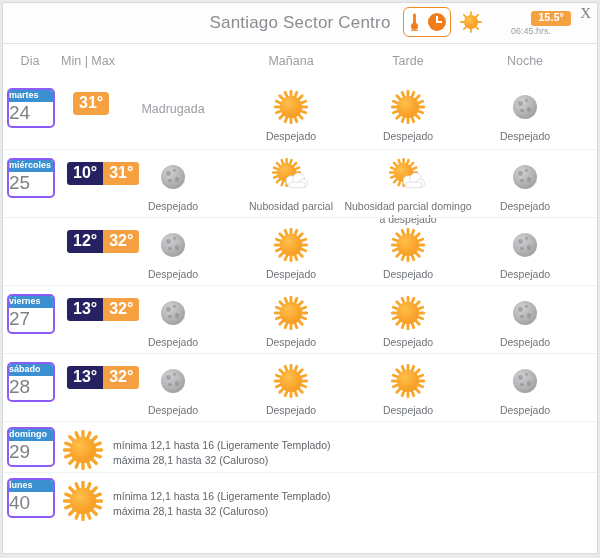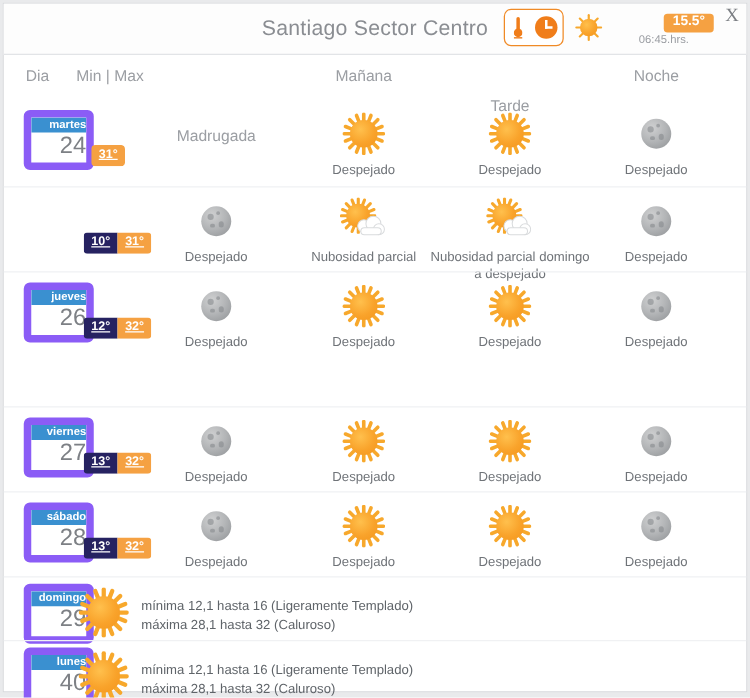--- a/index.html
+++ b/index.html
@@ -91,47 +91,46 @@
 
   
   .rows{position:relative;}
   .row{
     position:relative;
     border-top:1px solid #f0f1f3;
   }
   .row.first{border-top:none;}
 
   .daycell{
-    position:absolute;left:16px;top:8px;
+    position:absolute;left:4px;top:8px;
     width:44px;
-    border:6px solid #8b5cf6;
+    border:2px solid #8b5cf6;
     border-radius:5px;
     background:#ffffff;
     overflow:hidden;
-    text-align:right;
+    text-align:left;
   }
   .dayname{
     background:#3a90d0;color:#ffffff;
     font-size:9px;font-weight:bold;
     padding:1px 0 2px 0;
     line-height:1;
   }
   .daynum{
     color:#7d8085;font-size:19px;
     padding:1px 0 3px 0;line-height:1.05;
   }
 
   .minmax{
-    position:absolute;top:36px;
+    position:absolute;top:12px;
     left:64px;
     display:flex;
     border-radius:3px;overflow:hidden;
-    font-size:10px;font-weight:bold;color:#ffffff;
+    font-size:16px;font-weight:bold;color:#ffffff;
     line-height:1;
-    text-decoration:underline;
   }
   .mm-min{background:#262261;padding:3px 6px 4px 6px;}
   .mm-max{background:#f5a142;padding:3px 6px 4px 6px;}
   .mm-only .mm-max{border-radius:3px;}
 
   .cell{
     position:absolute;top:6px;
     width:130px;
     transform:translateX(-50%);
     text-align:center;
@@ -227,21 +226,21 @@
     </div>
 
     <div class="close-x">X</div>
   </div>
 
   <div class="colhead" id="colhead">
       <span style="left: 27px;">Dia</span>
       <span style="left: 85px;">Min | Max</span>
       <span style="left: 170px; margin-top: 48px;">Madrugada</span>
       <span style="left: 288px;">Mañana</span>
-      <span style="left: 405px; margin-top: 24px;">Tarde</span>
+      <span style="left: 405px;">Tarde</span>
       <span style="left: 522px;">Noche</span>
     </div>
 
   <div class="rows" id="rows">
       <div class="row first" style="height: 69px;">
         <div class="daycell">
           <div class="dayname">martes</div>
           <div class="daynum">24</div>
         </div>
         <div class="minmax mm-only" style="left: 70px;">
@@ -313,20 +312,24 @@
               <i style="left:22%;top:24%;width:20%;height:20%"></i>
               <i style="left:52%;top:18%;width:12%;height:12%"></i>
               <i style="left:30%;top:58%;width:14%;height:14%"></i>
               <i style="left:58%;top:52%;width:17%;height:17%"></i>
             </div>
           </div>
           <div class="caption">Despejado</div>
         </div>
       </div>
       <div class="row" style="height: 67px;">
+        <div class="daycell">
+          <div class="dayname">miércoles</div>
+          <div class="daynum">25</div>
+        </div>
         <div class="minmax" style="left: 64px;">
           <span class="mm-min">10°</span>
           <span class="mm-max">31°</span>
         </div>
         <div class="cell" style="left: 170px;">
           <div class="icon">
             <div class="moon" style="width:24.48px;height:24.48px">
               <i style="left:22%;top:24%;width:20%;height:20%"></i>
               <i style="left:52%;top:18%;width:12%;height:12%"></i>
               <i style="left:30%;top:58%;width:14%;height:14%"></i>
@@ -412,24 +415,20 @@
               <i style="left:22%;top:24%;width:20%;height:20%"></i>
               <i style="left:52%;top:18%;width:12%;height:12%"></i>
               <i style="left:30%;top:58%;width:14%;height:14%"></i>
               <i style="left:58%;top:52%;width:17%;height:17%"></i>
             </div>
           </div>
           <div class="caption">Despejado</div>
         </div>
       </div>
       <div class="row" style="height: 67px;">
-        <div class="daycell">
-          <div class="dayname">jueves</div>
-          <div class="daynum">26</div>
-        </div>
         <div class="minmax" style="left: 64px;">
           <span class="mm-min">12°</span>
           <span class="mm-max">32°</span>
         </div>
         <div class="cell" style="left: 170px;">
           <div class="icon">
             <div class="moon" style="width:24.48px;height:24.48px">
               <i style="left:22%;top:24%;width:20%;height:20%"></i>
               <i style="left:52%;top:18%;width:12%;height:12%"></i>
               <i style="left:30%;top:58%;width:14%;height:14%"></i>
@@ -499,21 +498,21 @@
             <div class="moon" style="width:24.48px;height:24.48px">
               <i style="left:22%;top:24%;width:20%;height:20%"></i>
               <i style="left:52%;top:18%;width:12%;height:12%"></i>
               <i style="left:30%;top:58%;width:14%;height:14%"></i>
               <i style="left:58%;top:52%;width:17%;height:17%"></i>
             </div>
           </div>
           <div class="caption">Despejado</div>
         </div>
       </div>
-      <div class="row" style="height: 67px; margin-top: 40px;">
+      <div class="row" style="height: 67px;">
         <div class="daycell">
           <div class="dayname">viernes</div>
           <div class="daynum">27</div>
         </div>
         <div class="minmax" style="left: 64px;">
           <span class="mm-min">13°</span>
           <span class="mm-max">32°</span>
         </div>
         <div class="cell" style="left: 170px;">
           <div class="icon">

